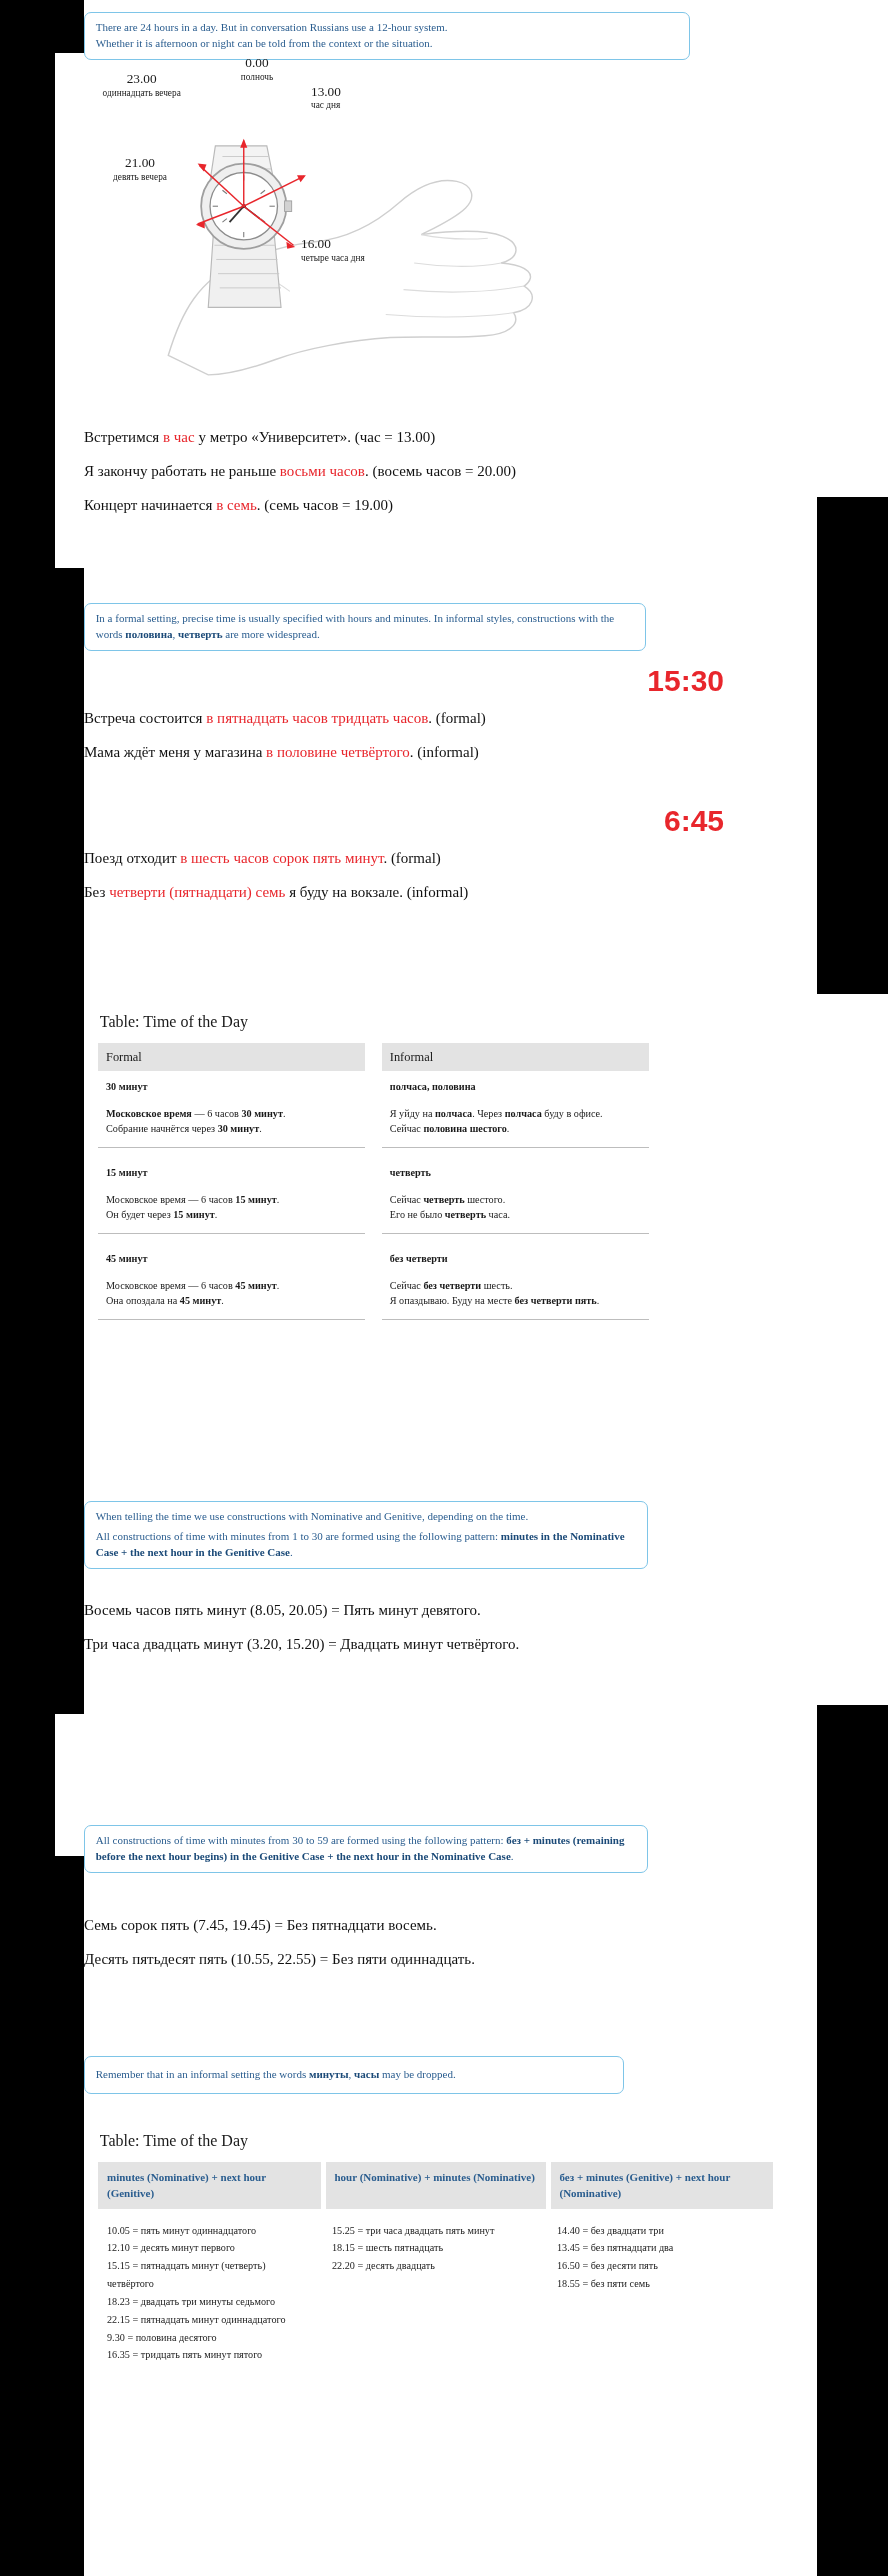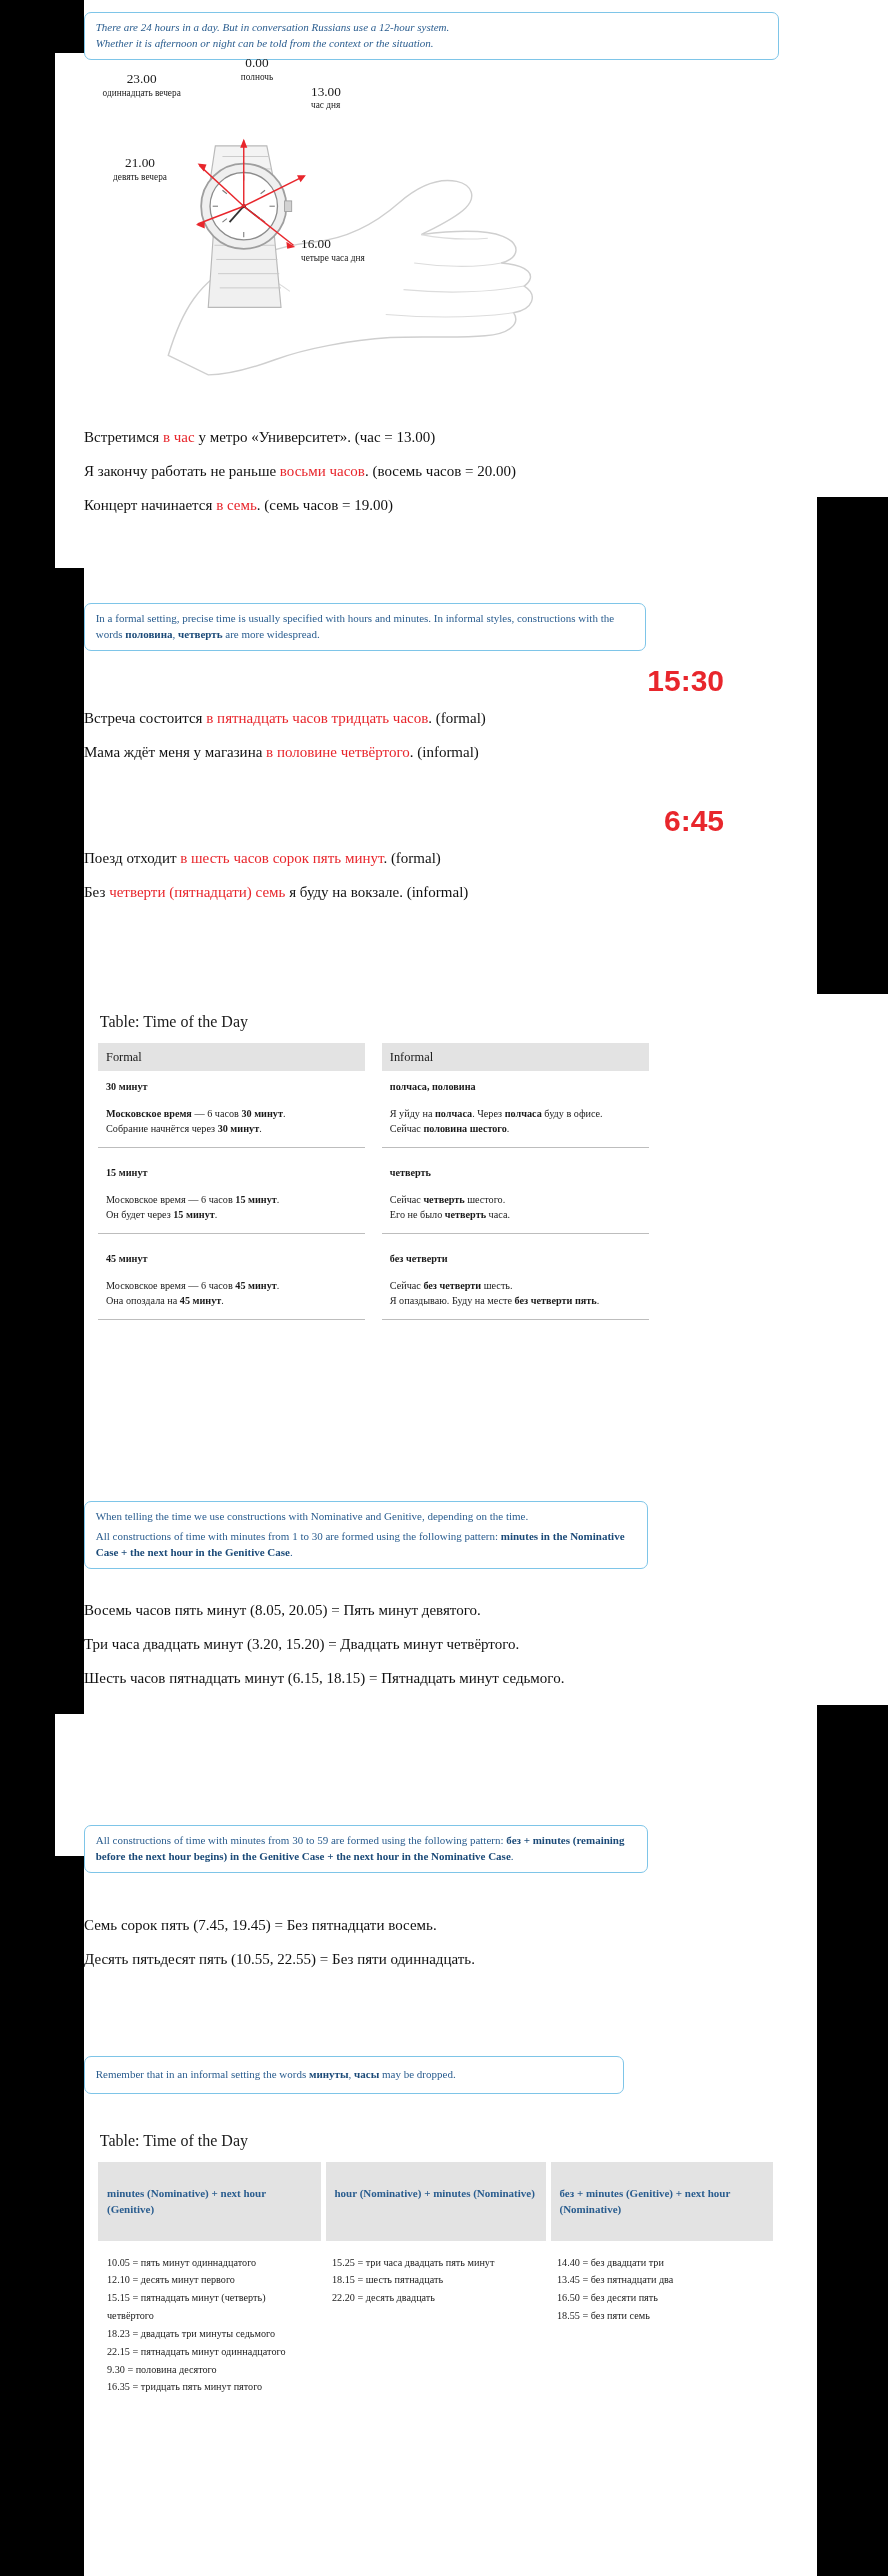--- a/index.html
+++ b/index.html
@@ -96,21 +96,21 @@
   }
   table.tt .sp { height: 9px; border: none; padding: 0; }
   .gap-col { width: 16px; }
 
   table.tt3 th {
     background: #e3e3e3;
     font-weight: bold;
     color: #2a5d8f;
     font-size: 11px;
     line-height: 1.4;
-    padding: 24px 9px;
+    padding: 8px 9px;
   }
   table.tt3 td {
     font-size: 10.2px;
     line-height: 1.75;
     padding: 12.4px 9px;
     border: none;
     vertical-align: top;
   }
 
   
@@ -136,21 +136,21 @@
 <div class="edge-block" style="left:0;top:0;width:84px;height:53px;"></div>
 <div class="edge-block" style="left:0;top:53px;width:55px;height:515px;"></div>
 <div class="edge-block" style="left:817px;top:497px;width:71px;height:497px;"></div>
 <div class="edge-block" style="left:0;top:568px;width:84px;height:1146px;"></div>
 <div class="edge-block" style="left:0;top:1714px;width:55px;height:142px;"></div>
 <div class="edge-block" style="left:0;top:1856px;width:84px;height:720px;"></div>
 <div class="edge-block" style="left:817px;top:1705px;width:71px;height:871px;"></div>
 
 <div class="page">
 
-  <div class="content" style="top:12.4px;left:84px;width:695px;font-style:italic;">
+  <div class="content" style="top:12.4px;left:84px;width:606px;">
     <div class="callout">
       <div>There are 24 hours in a day. But in conversation Russians use a 12-hour system.</div>
       <div>Whether it is afternoon or night can be told from the context or the situation.</div>
     </div>
   </div>
 
   <div class="watch-wrap">
     <svg width="568" height="293" viewBox="0 0 640 330">
 
       <path d="M95 300 C 110 250, 130 215, 175 195 C 210 180, 235 175, 260 172
@@ -354,21 +354,20 @@
       <div>When telling the time we use constructions with Nominative and Genitive, depending on the time.</div>
       <div style="margin-top:4.4px;">
         <span>All constructions of time with minutes from 1 to 30 are formed using the following pattern: </span><b>minutes in the Nominative Case + the next hour in the Genitive Case</b><span>.</span>
       </div>
     </div>
   </div>
 
   <div class="content" style="top:1599px;">
     <p class="example">Восемь часов пять минут (8.05, 20.05) = Пять минут девятого.</p>
     <p class="example">Три часа двадцать минут (3.20, 15.20) = Двадцать минут четвёртого.</p>
-    <p class="example" style="width:497px;">Шесть часов пятнадцать минут (6.15, 18.15) = Пятнадцать минут седьмого.</p>
   </div>
 
   <div class="content" style="top:1825px;left:84px;width:564px;">
     <div class="callout">
       <div>
         <span>All constructions of time with minutes from 30 to 59 are formed using the following pattern: </span><b>без + minutes (remaining before the next hour begins) in the Genitive Case + the next hour in the Nominative Case</b><span>.</span>
       </div>
     </div>
   </div>
 

